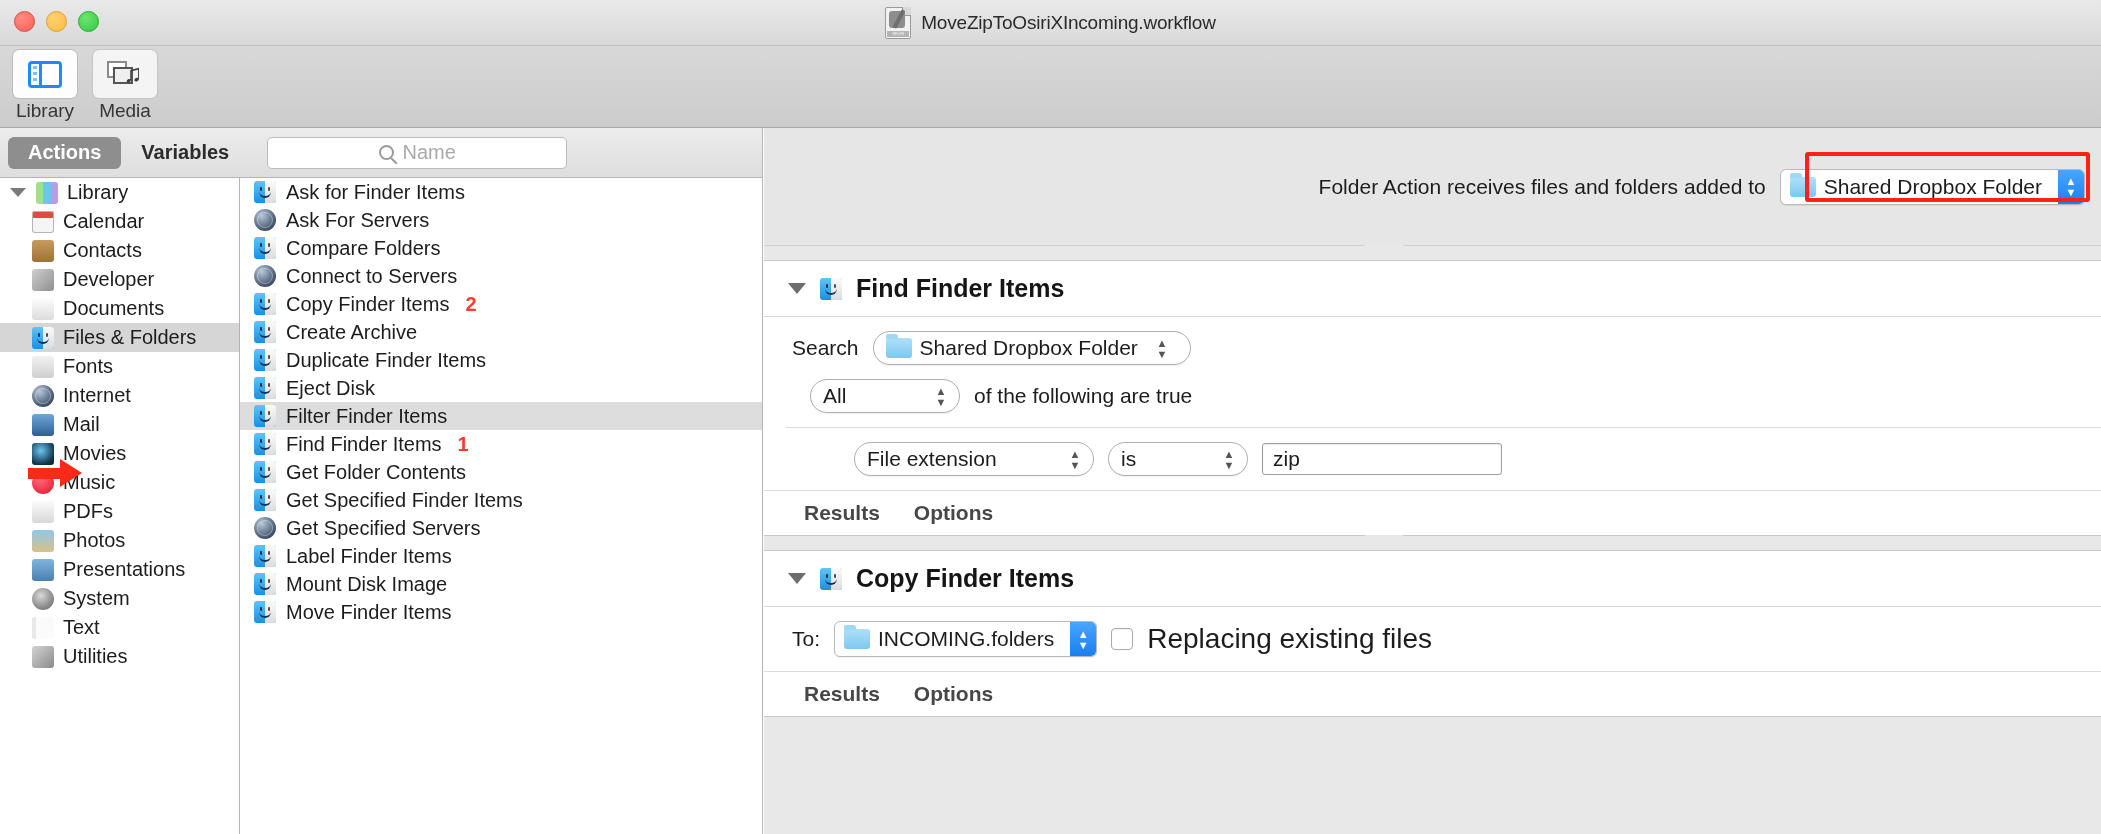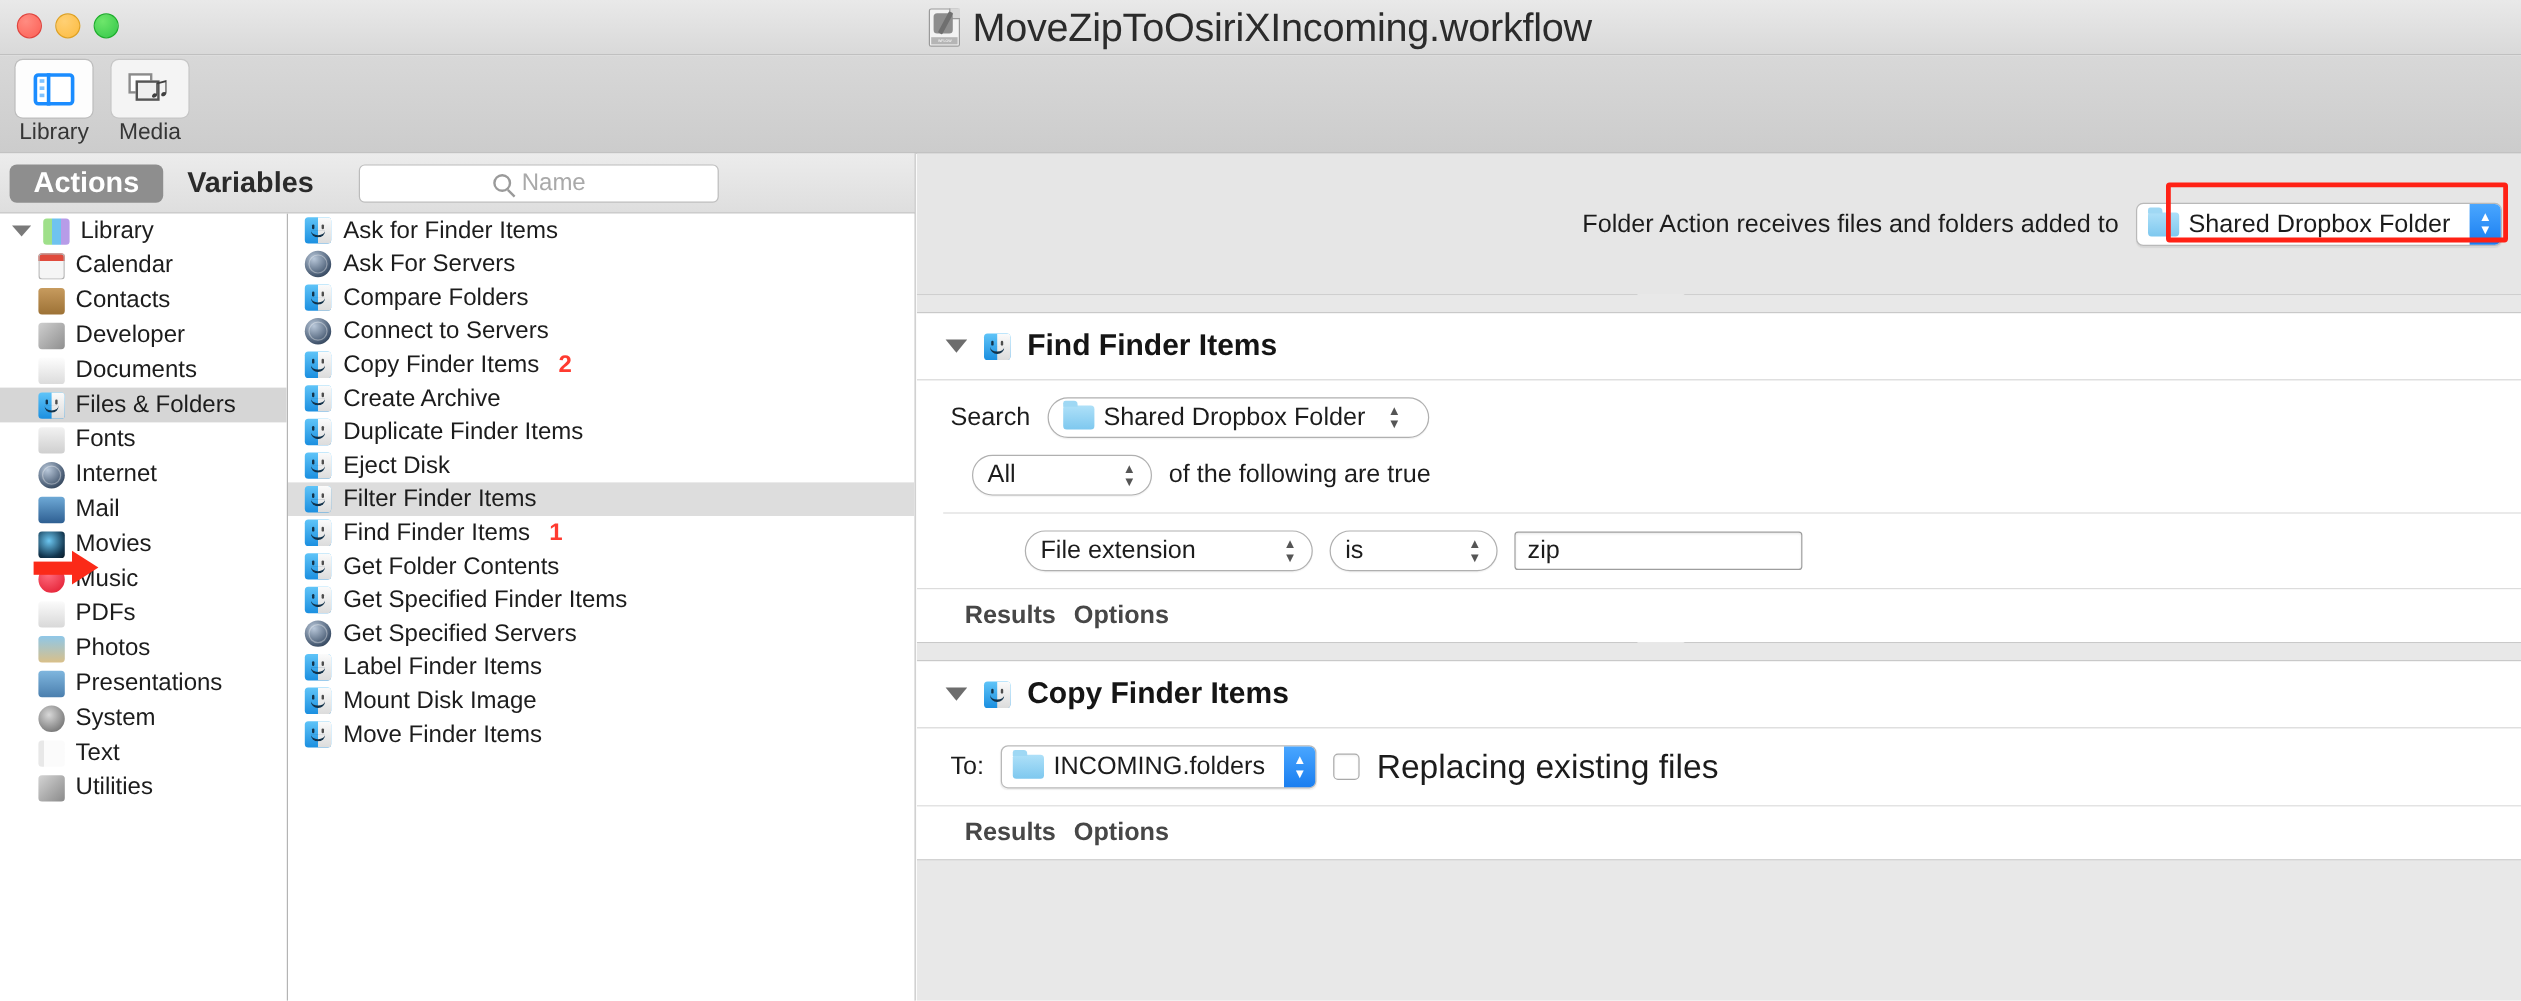--- a/index.html
+++ b/index.html
@@ -21,21 +21,21 @@
   .traffic { position: absolute; left: 14px; top: 11px; display: flex; gap: 11px; }
   .light { width: 21px; height: 21px; border-radius: 50%; }
   .light.close { background: radial-gradient(circle at 35% 30%, #ff8c81, #fc5f55); border:1px solid #e0443e; }
   .light.min   { background: radial-gradient(circle at 35% 30%, #ffd074, #fcbb40); border:1px solid #dea123; }
   .light.max   { background: radial-gradient(circle at 35% 30%, #6ee66b, #34c749); border:1px solid #1dad2b; }
 
   .title-center {
     position: absolute; left: 0; top: 0; width: 2101px; height: 46px;
     display: flex; align-items: center; justify-content: center; gap: 10px;
   }
-  .title-text { font-size: 33px; color: #2b2b2b; letter-spacing: -0.2px; }
+  .title-text { font-size: 19px; color: #2b2b2b; letter-spacing: -0.2px; }
 
   .wf-doc-icon { width: 26px; height: 32px; position: relative; }
   .wf-doc-icon .page {
     position:absolute; inset:0; background:#f2f2f2; border:1px solid #9a9a9a; border-radius:2px;
   }
   .wf-doc-icon .fold {
     position:absolute; right:0; top:0; width:9px; height:9px;
     background:#d8d8d8; border-left:1px solid #9a9a9a; border-bottom:1px solid #9a9a9a;
   }
   .wf-doc-icon .robot {
@@ -83,21 +83,21 @@
   .lib-panel {
     position: absolute; left: 0; top: 128px; width: 763px; height: 706px;
     background: #ffffff; border-right: 1px solid #b4b4b4;
   }
   .lib-header {
     height: 50px; background: linear-gradient(to bottom,#ececec,#dedede);
     border-bottom: 1px solid #b4b4b4; display: flex; align-items: center; padding-left: 8px; gap: 0px;
   }
   .segtab {
     height: 32px; padding: 0 20px; display:flex; align-items:center; justify-content:center;
-    font-size: 24px; font-weight: bold; border-radius: 6px; color:#2b2b2b;
+    font-size: 20px; font-weight: bold; border-radius: 6px; color:#2b2b2b;
   }
   .segtab.on { background: #8e8e8e; color: #fff; }
   .searchbox {
     margin-left: 18px; width: 300px; height: 32px; background: #fff;
     border: 1px solid #bcbcbc; border-radius: 5px; position: relative;
     display: flex; align-items: center; justify-content: center; gap: 9px;
   }
   .mag { width: 15px; height: 15px; border: 2px solid #9a9a9a; border-radius: 50%; position: relative; }
   .mag:after { content:""; position:absolute; right:-6px; bottom:-4px; width:8px; height:2px; background:#9a9a9a; transform: rotate(45deg);}
   .search-ph { font-size: 20px; color: #a9a9a9; }
@@ -213,21 +213,21 @@
   .combo .ctext { font-size:21px; color:#1c1c1c; white-space:nowrap; }
 
   .sep-line { height:1px; background:#dcdcdc; margin-left: 22px;}
 
   .textfield {
     height: 32px; width: 240px; background:#fff; border:1px solid #9d9d9d; border-radius:3px;
     display:flex; align-items:center; padding-left:10px; font-size:21px; color:#1c1c1c;
     box-shadow: inset 0 1px 2px rgba(0,0,0,.09);
   }
 
-  .tabs-row { display:flex; align-items:center; gap: 15px; padding: 10px 0 10px 40px; border-top:1px solid #dcdcdc;}
+  .tabs-row { display:flex; align-items:center; gap: 34px; padding: 10px 0 10px 40px; border-top:1px solid #dcdcdc;}
   .tab-lbl { font-size:21px; font-weight:bold; color:#474747; }
 
   .checkbox {
     width:22px;height:22px;border:1px solid #a9a9a9;border-radius:4px;background:#fff;
     box-shadow: inset 0 1px 2px rgba(0,0,0,.06);
   }
   .chk-label { font-size:28px; color:#1c1c1c;}
 
   
   .notch-wrap { position: relative; height: 14px; background: #e8e8e8; }

